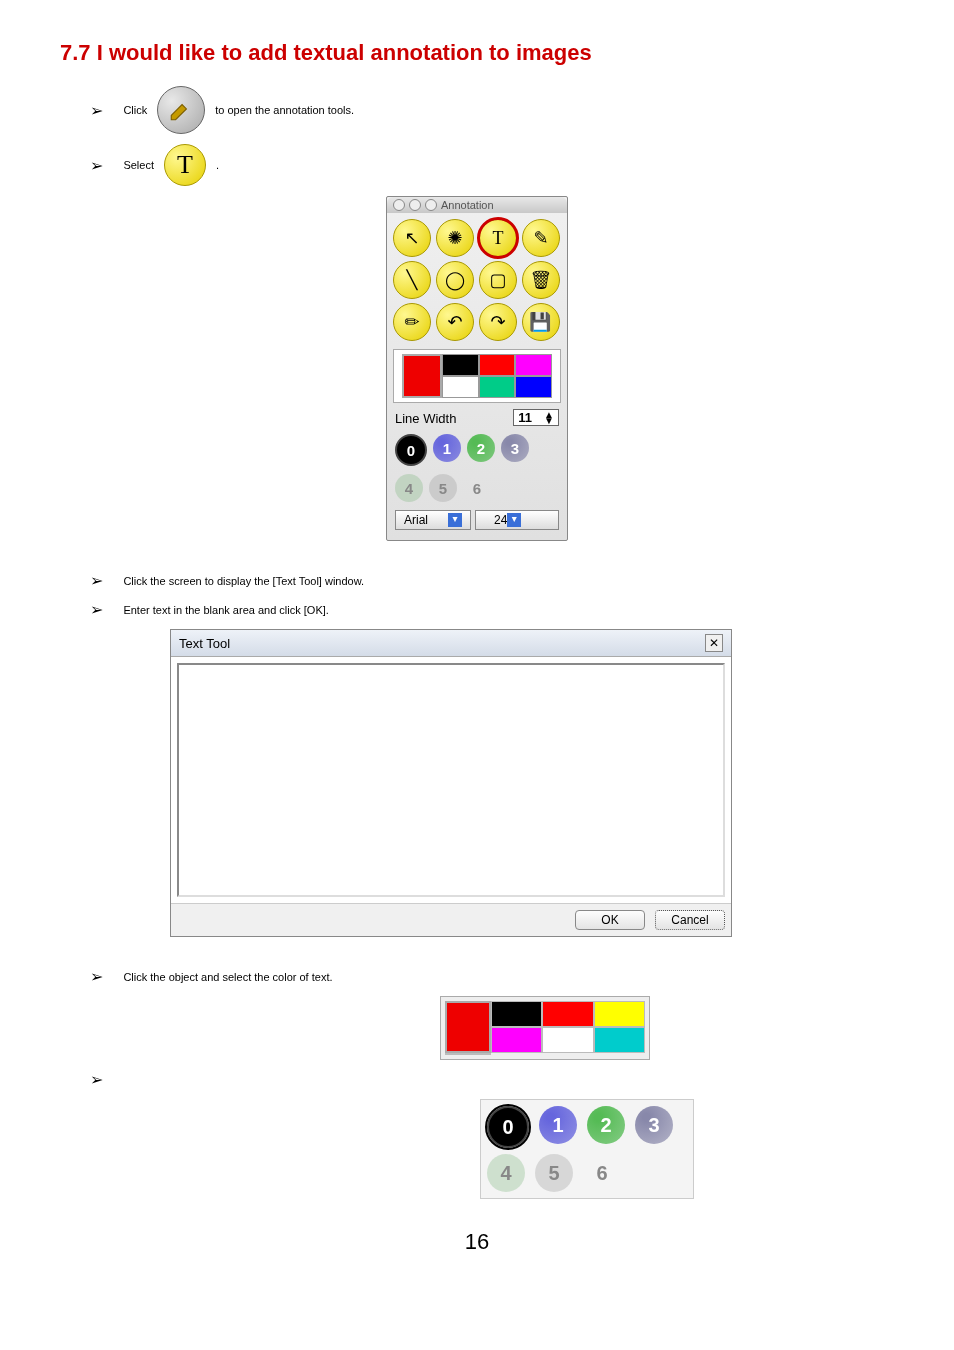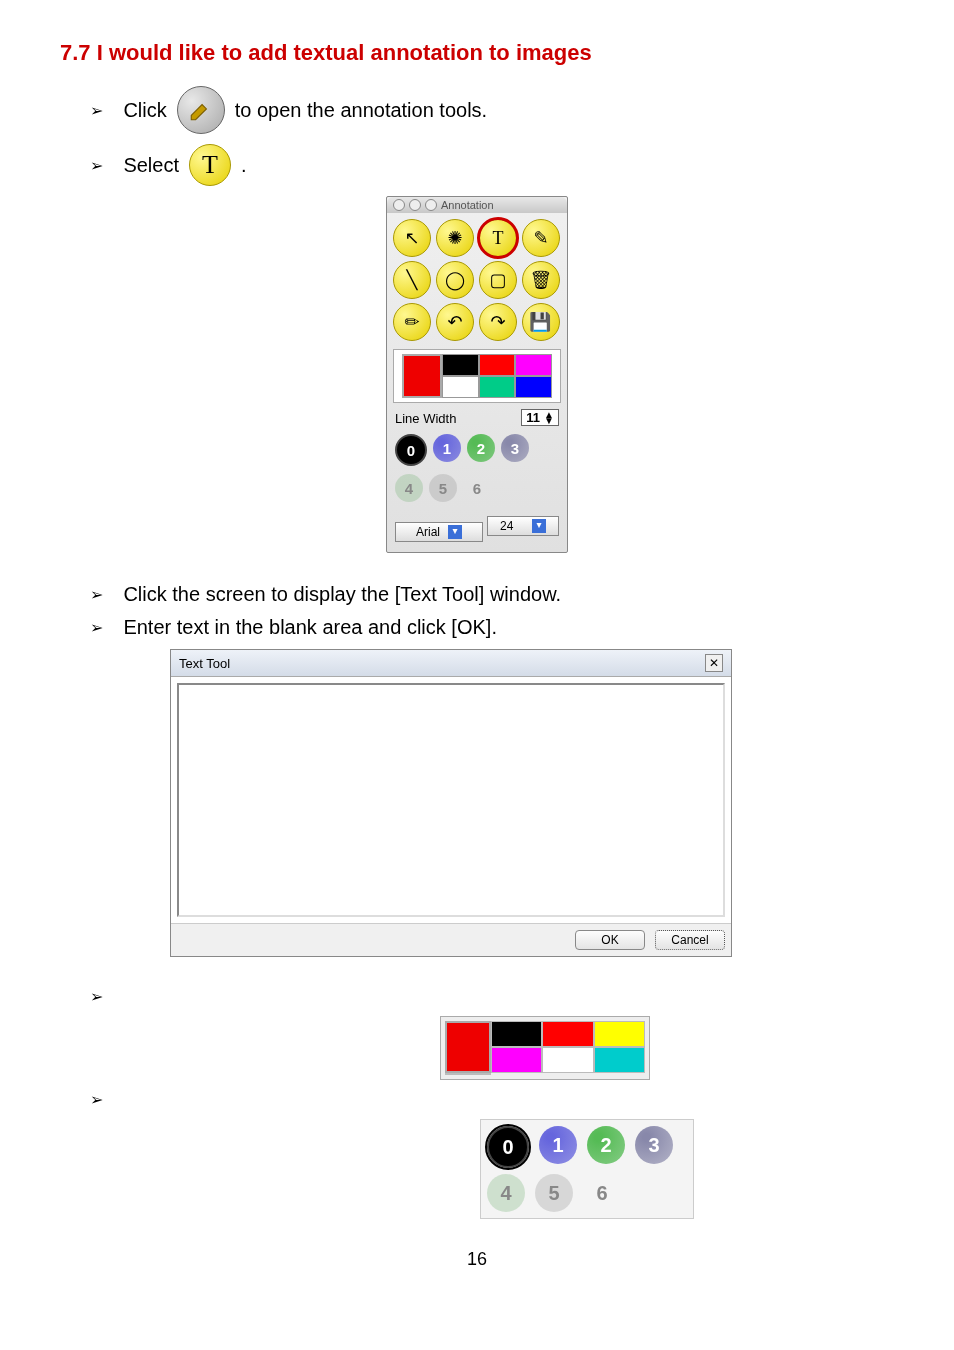--- a/index.html
+++ b/index.html
@@ -19,21 +19,21 @@
   }
   .step {
     display: flex;
     align-items: center;
     margin: 10px 0 10px 30px;
     font-size: 17px;
     gap: 10px;
   }
   .step.top { align-items: center; }
   .chev { font-size: 16px; margin-right: 10px; }
-  .step-text { font-size: 20px; }
+  .step-text { font-size: 11px; }
   .icon-circle-gray {
     width: 46px; height: 46px;
     background: radial-gradient(circle at 30% 30%, #e8e8e8, #a8a8a8);
     border-radius: 50%;
     display: inline-flex; align-items: center; justify-content: center;
     border: 1px solid #666;
   }
   .icon-circle-yellow {
     width: 40px; height: 40px;
     background: radial-gradient(circle at 30% 30%, #fff890, #e6d000);
@@ -71,38 +71,38 @@
     border: 1px solid #aa9900;
     display: flex; align-items: center; justify-content: center;
     font-size: 18px;
     font-family: serif;
   }
   .tool-selected { outline: 3px solid #cc0000; outline-offset: -1px; }
   .color-grid { display: grid; grid-template-columns: 40px 1fr 1fr 1fr; grid-template-rows: 22px 22px; padding: 4px 8px; gap: 0; border: 1px solid #aaa; margin: 2px 6px; background: #fff; }
   .color-big { grid-row: span 2; background:#e00; border: 2px solid #aaa; }
   .sw { border: 1px solid #999; }
   .lw-row { display: flex; align-items: flex-end; justify-content: space-between; padding: 4px 8px; font-size: 13px; }
-  .lw-box { border: 1px solid #666; padding: 0 4px; font-weight: bold; background: #fff; display: inline-flex; align-items: center; gap: 4px; }
+  .lw-box { border: 1px solid #666; padding: 0 4px; font-weight: bold; background: #fff; display: inline-flex; align-items: center; gap: 12px; }
   .stepper { font-size: 10px; line-height: 6px; }
   .trans-row { display: flex; gap: 6px; padding: 4px 8px; }
   .tball {
     width: 28px; height: 28px; border-radius: 50%;
     display: flex; align-items: center; justify-content: center;
     font-weight: bold; font-size: 15px;
   }
   .tb0 { background: #000; color: #fff; border: 2px solid #444; box-shadow: 0 0 0 2px #000 inset; }
   .tb1 { background: radial-gradient(circle at 30% 30%, #6666dd 10%, rgba(102,102,221,0.7)); color: #fff; }
   .tb2 { background: radial-gradient(circle at 30% 30%, #55bb55 10%, rgba(85,187,85,0.7)); color: #fff; }
   .tb3 { background: radial-gradient(circle at 30% 30%, #8888aa 10%, rgba(136,136,170,0.6)); color: #fff; }
   .tb4 { background: rgba(120,180,120,0.3); color: #888; }
   .tb5 { background: rgba(150,150,150,0.3); color: #888; }
   .tb6 { background: transparent; color: #888; }
   .font-row { display: flex; gap: 4px; padding: 4px 8px; align-items: center; }
-  .font-sel { flex: 1; border: 1px solid #888; background: linear-gradient(#fff,#ddd); font-size: 12px; padding: 2px 20px; display: flex; justify-content: space-between; margin-top: 12px; }
-  .size-sel { width: 46px; border: 1px solid #888; background: linear-gradient(#fff,#ddd); font-size: 12px; padding: 2px 12px; display: flex; justify-content: space-between; }
+  .font-sel { flex: 1; border: 1px solid #888; background: linear-gradient(#fff,#ddd); font-size: 12px; padding: 2px 8px; display: flex; justify-content: space-between; }
+  .size-sel { width: 46px; border: 1px solid #888; background: linear-gradient(#fff,#ddd); font-size: 12px; padding: 2px 18px; display: flex; }
   .sel-arrow { background: #3a6fd8; color: #fff; width: 14px; text-align: center; font-size: 10px; }
 
   .dialog {
     width: 560px;
     margin: 6px 0 0 110px;
     border: 1px solid #888;
   }
   .dialog-title {
     background: linear-gradient(#eef2f8,#d4dce8);
     padding: 4px 8px;
@@ -157,21 +157,21 @@
     flex-direction: column;
     gap: 6px;
     background: #f4f4f4;
     padding: 6px;
     border: 1px solid #ccc;
   }
   .trans-strip .row { display: flex; gap: 10px; }
   .tbig { width: 38px; height: 38px; font-size: 20px; }
   .tbig.tb0 { outline: 2px solid #000; }
 
-  .page-num { text-align: center; margin-top: 30px; font-size: 18px; }
+  .page-num { text-align: center; margin-top: 30px; font-size: 22px; }
 </style>
 </head>
 <body>
 
 <h2>7.7  I would like to add textual annotation to images</h2>
 
 <div class="step top">
   <span class="chev">➢</span>
   <span class="step-text">Click</span>
   <span class="icon-circle-gray">
@@ -268,20 +268,21 @@
   </div>
   <div class="dialog-body"></div>
   <div class="dialog-footer">
     <button class="dlg-btn">OK</button>
     <button class="dlg-btn cancel">Cancel</button>
   </div>
 </div>
 
 <div class="step" style="margin-top:30px">
   <span class="chev">➢</span>
+  <span class="step-text">Click the object and select the color of text.</span>
 </div>
 
 <div class="color-strip">
   <div class="cs-big"></div>
   <div class="cs" style="background:#000"></div>
   <div class="cs" style="background:#ff0000"></div>
   <div class="cs" style="background:#ffff00"></div>
   <div class="cs" style="background:#ff00ff"></div>
   <div class="cs" style="background:#fff"></div>
   <div class="cs" style="background:#00cccc"></div>

